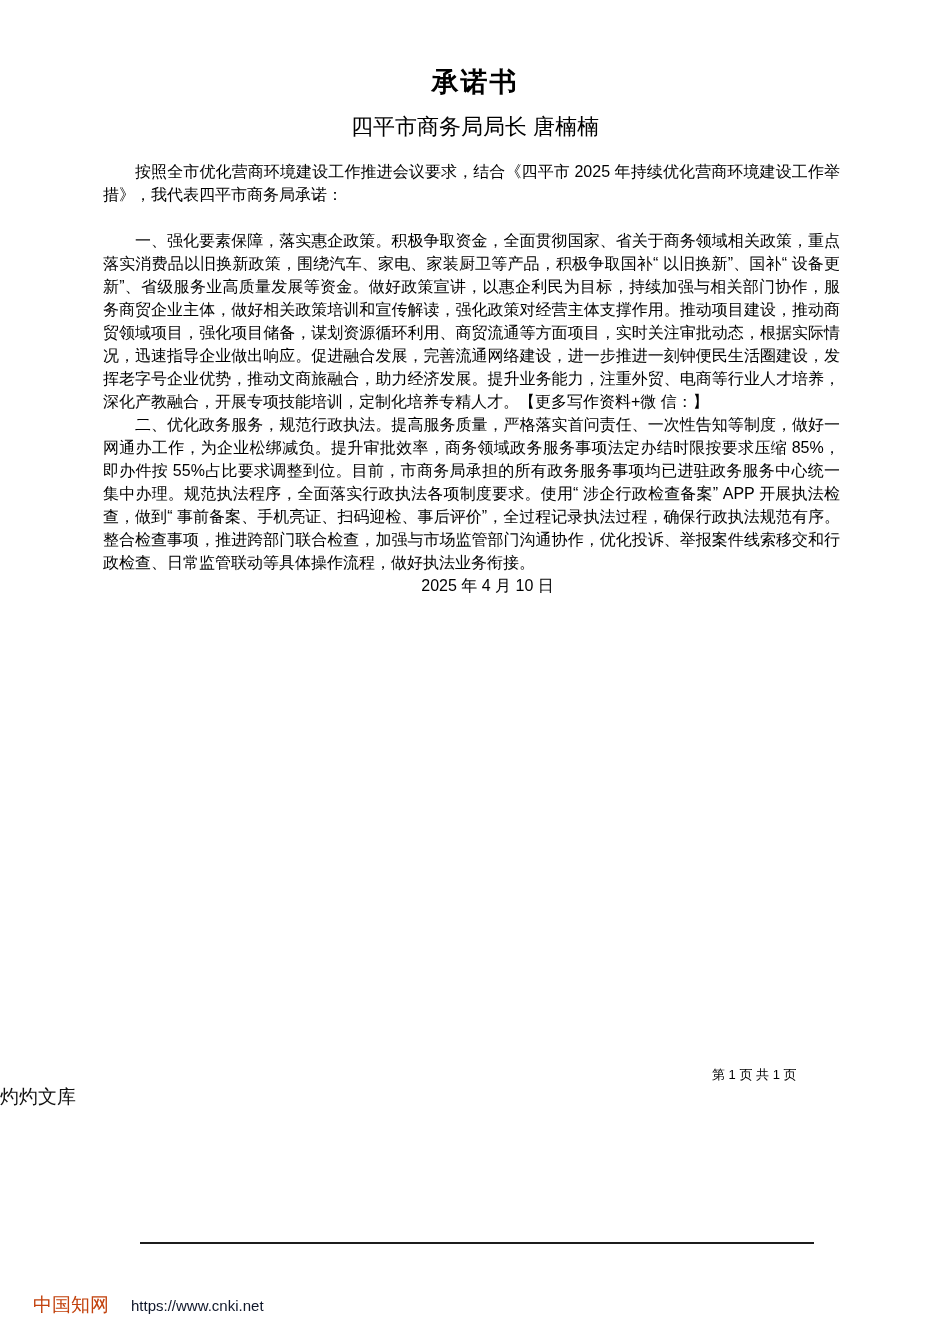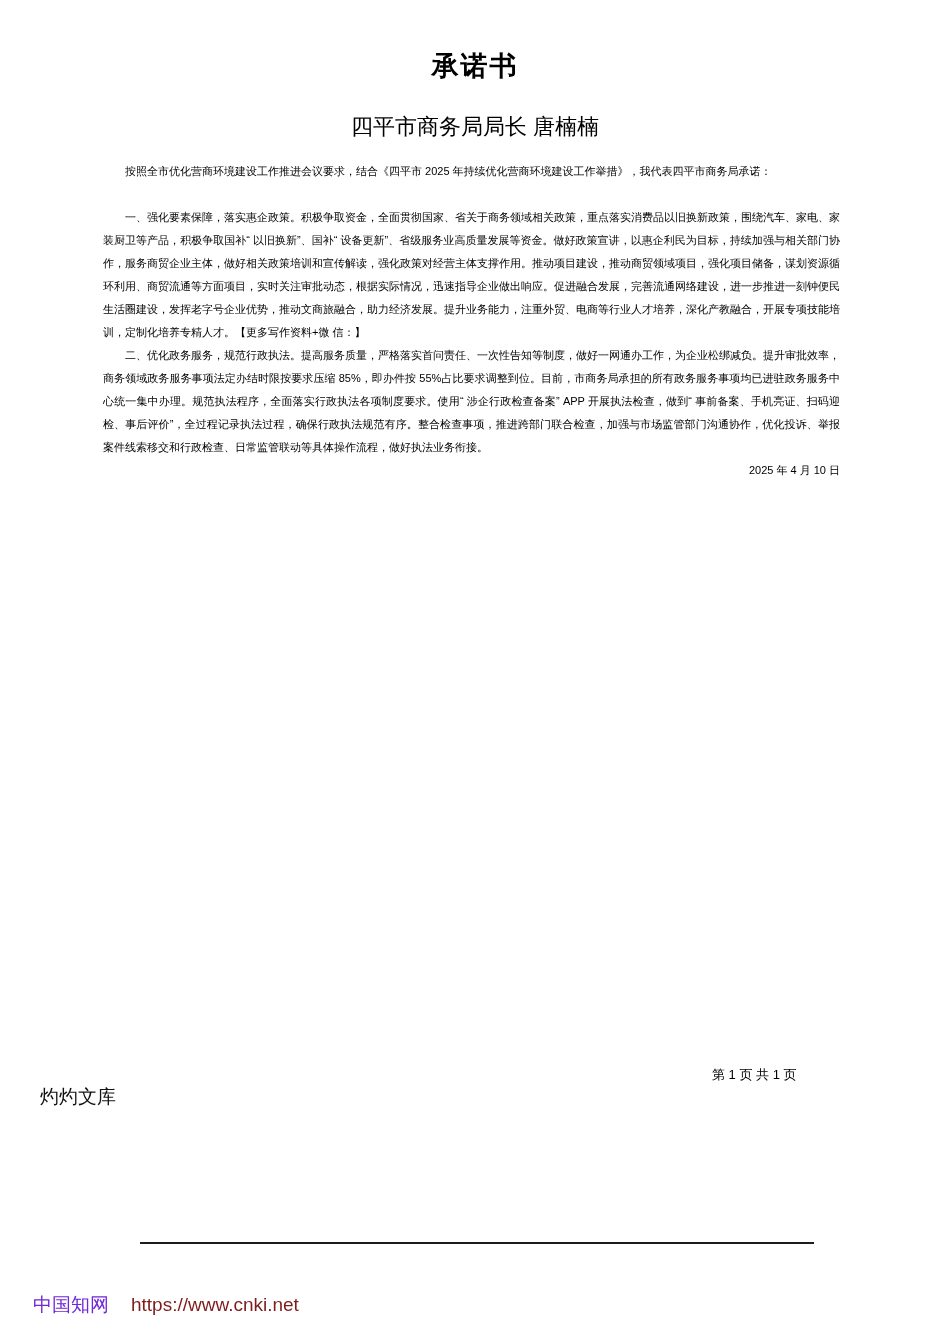--- a/index.html
+++ b/index.html
@@ -20,21 +20,21 @@
     position: absolute;
     top: 16px;
     left: 122px;
     width: 520px;
     font-size: 16px;
     line-height: 26px;
     color: #000000;
   }
   .title {
     position: absolute;
-    top: 48px;
+    top: 64px;
     left: 0;
     right: 0;
     margin: 0;
     text-align: center;
     font-size: 27px;
     font-weight: 600;
     color: #000000;
     letter-spacing: 2px;
   }
   .byline {
@@ -48,71 +48,70 @@
     color: #000000;
   }
   .body-text {
     position: absolute;
     top: 160px;
     left: 103px;
     width: 737px;
   }
   .body-text p {
     margin: 0;
-    font-size: 11px;
+    font-size: 16px;
     line-height: 23px;
     text-align: justify;
     text-indent: 2em;
     color: #000000;
   }
   .body-text p.intro {
     margin-bottom: 23px;
   }
   .body-text p.date-line {
-    text-align: right;
+    text-align: center;
   }
   .pagenum {
     position: absolute;
     top: 1066px;
     left: 712px;
     font-size: 13px;
     color: #000000;
   }
   .watermark {
     position: absolute;
     top: 1084px;
     left: 0px;
     font-size: 19px;
     color: #111111;
-    padding-left: 40px;
   }
   .divider {
     position: absolute;
     top: 1242px;
     left: 140px;
     width: 674px;
     height: 2px;
     background: #1c1c1c;
   }
   .footer {
     position: absolute;
     top: 1292px;
     left: 33px;
     display: flex;
     align-items: baseline;
     gap: 22px;
   }
   .footer .brand {
     font-size: 19px;
     font-weight: 500;
-    color: #6d28d9;
+    color: #c2410c;
   }
   .footer .url {
-    font-size: 19px;
-    color: #7f1d1d;
+    font-size: 15px;
+    color: #0f172a;
     text-decoration: none;
   }
 </style>
 </head>
 <body>
 
 <div class="page">
 
 
   <h1 class="title">承诺书</h1>

